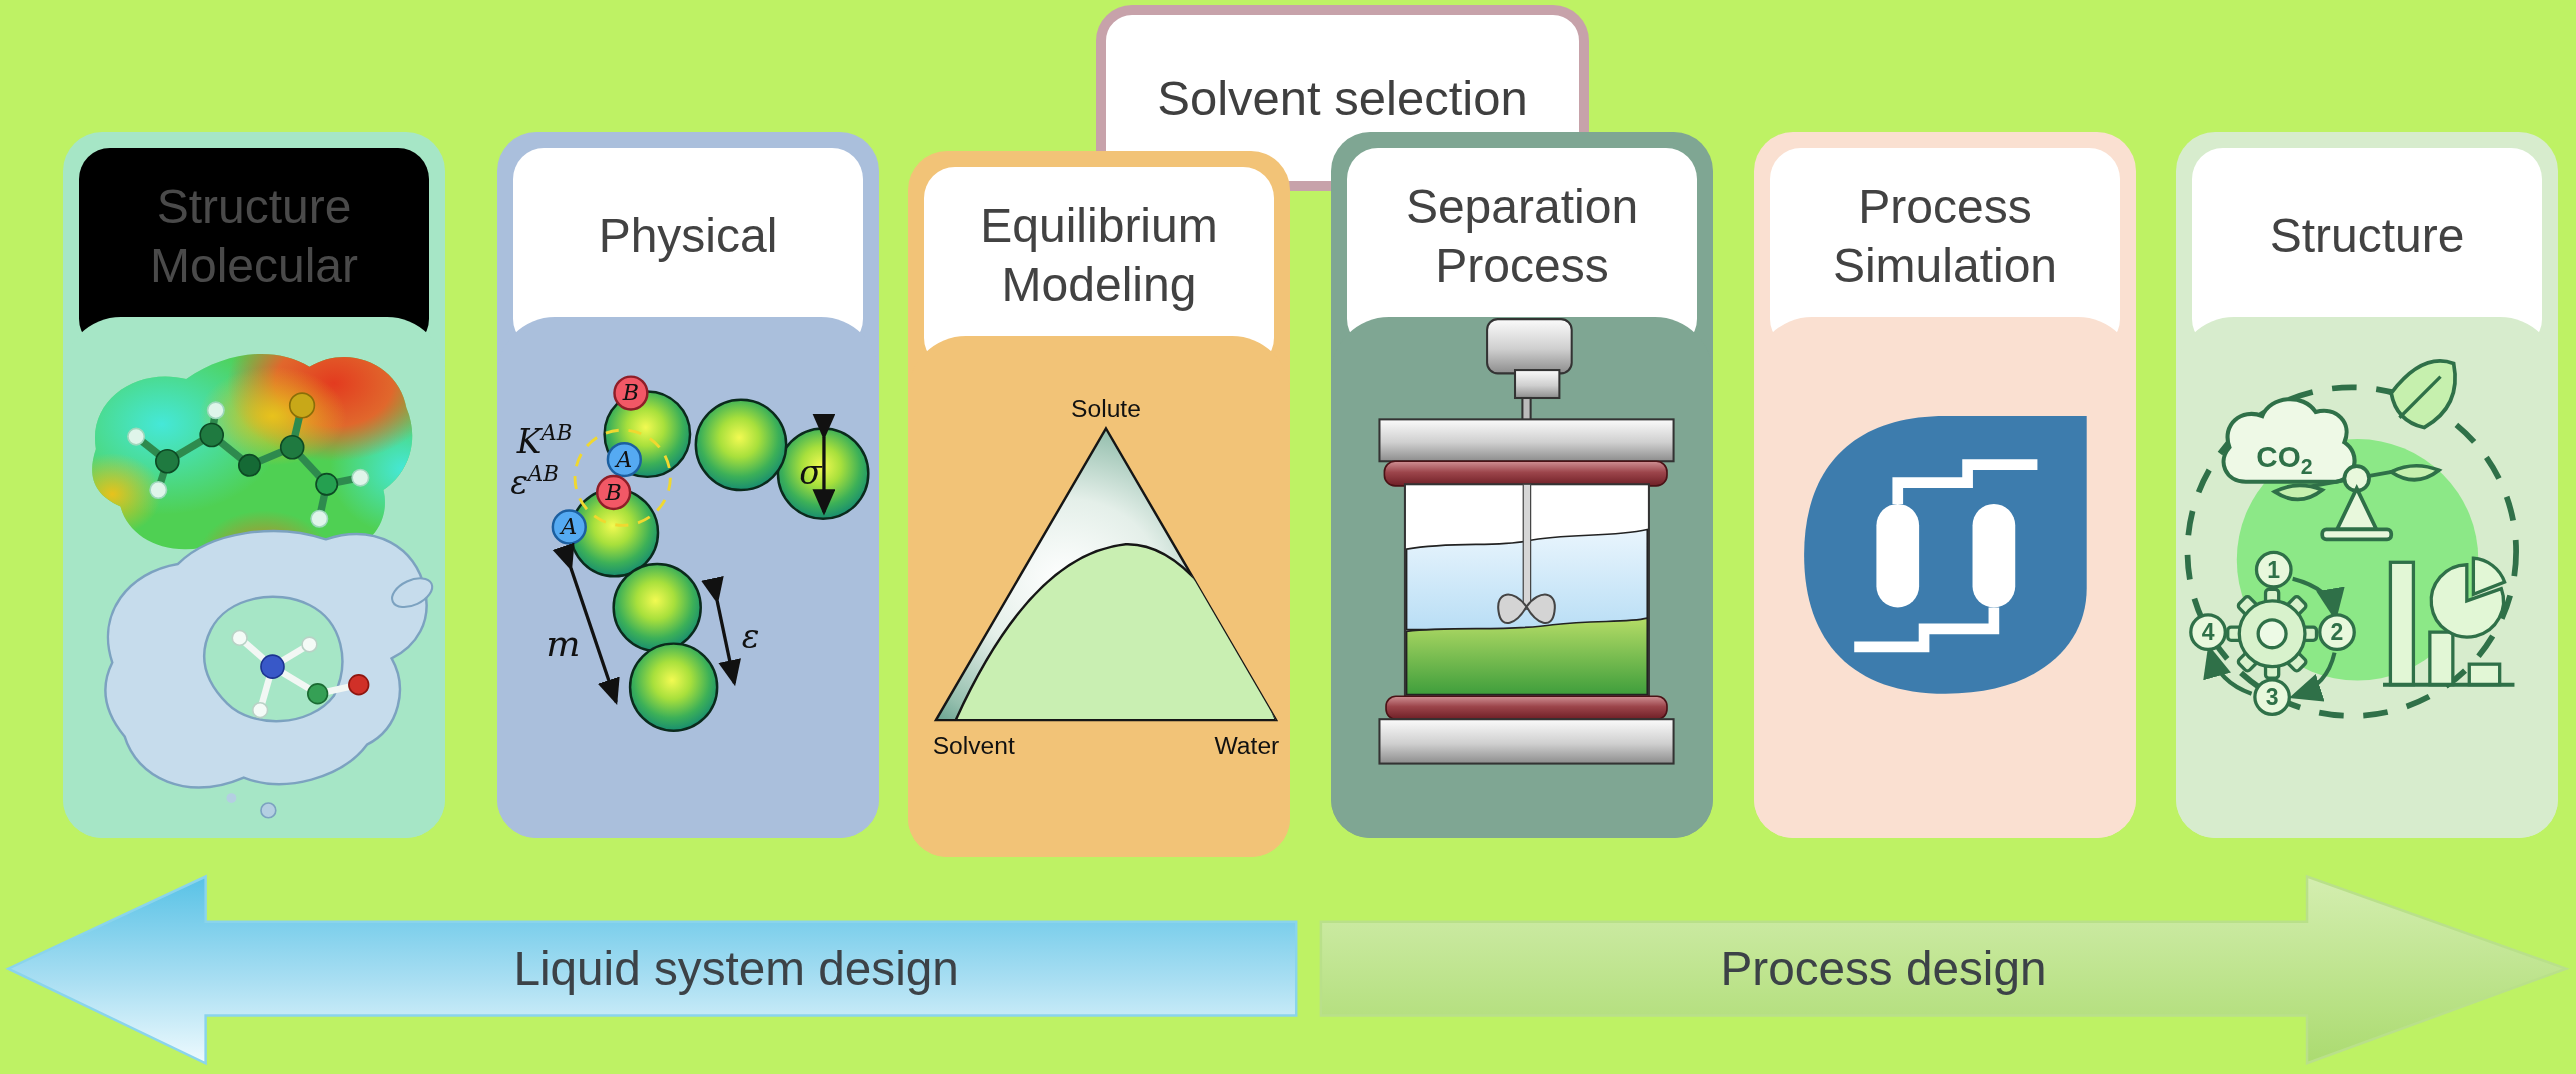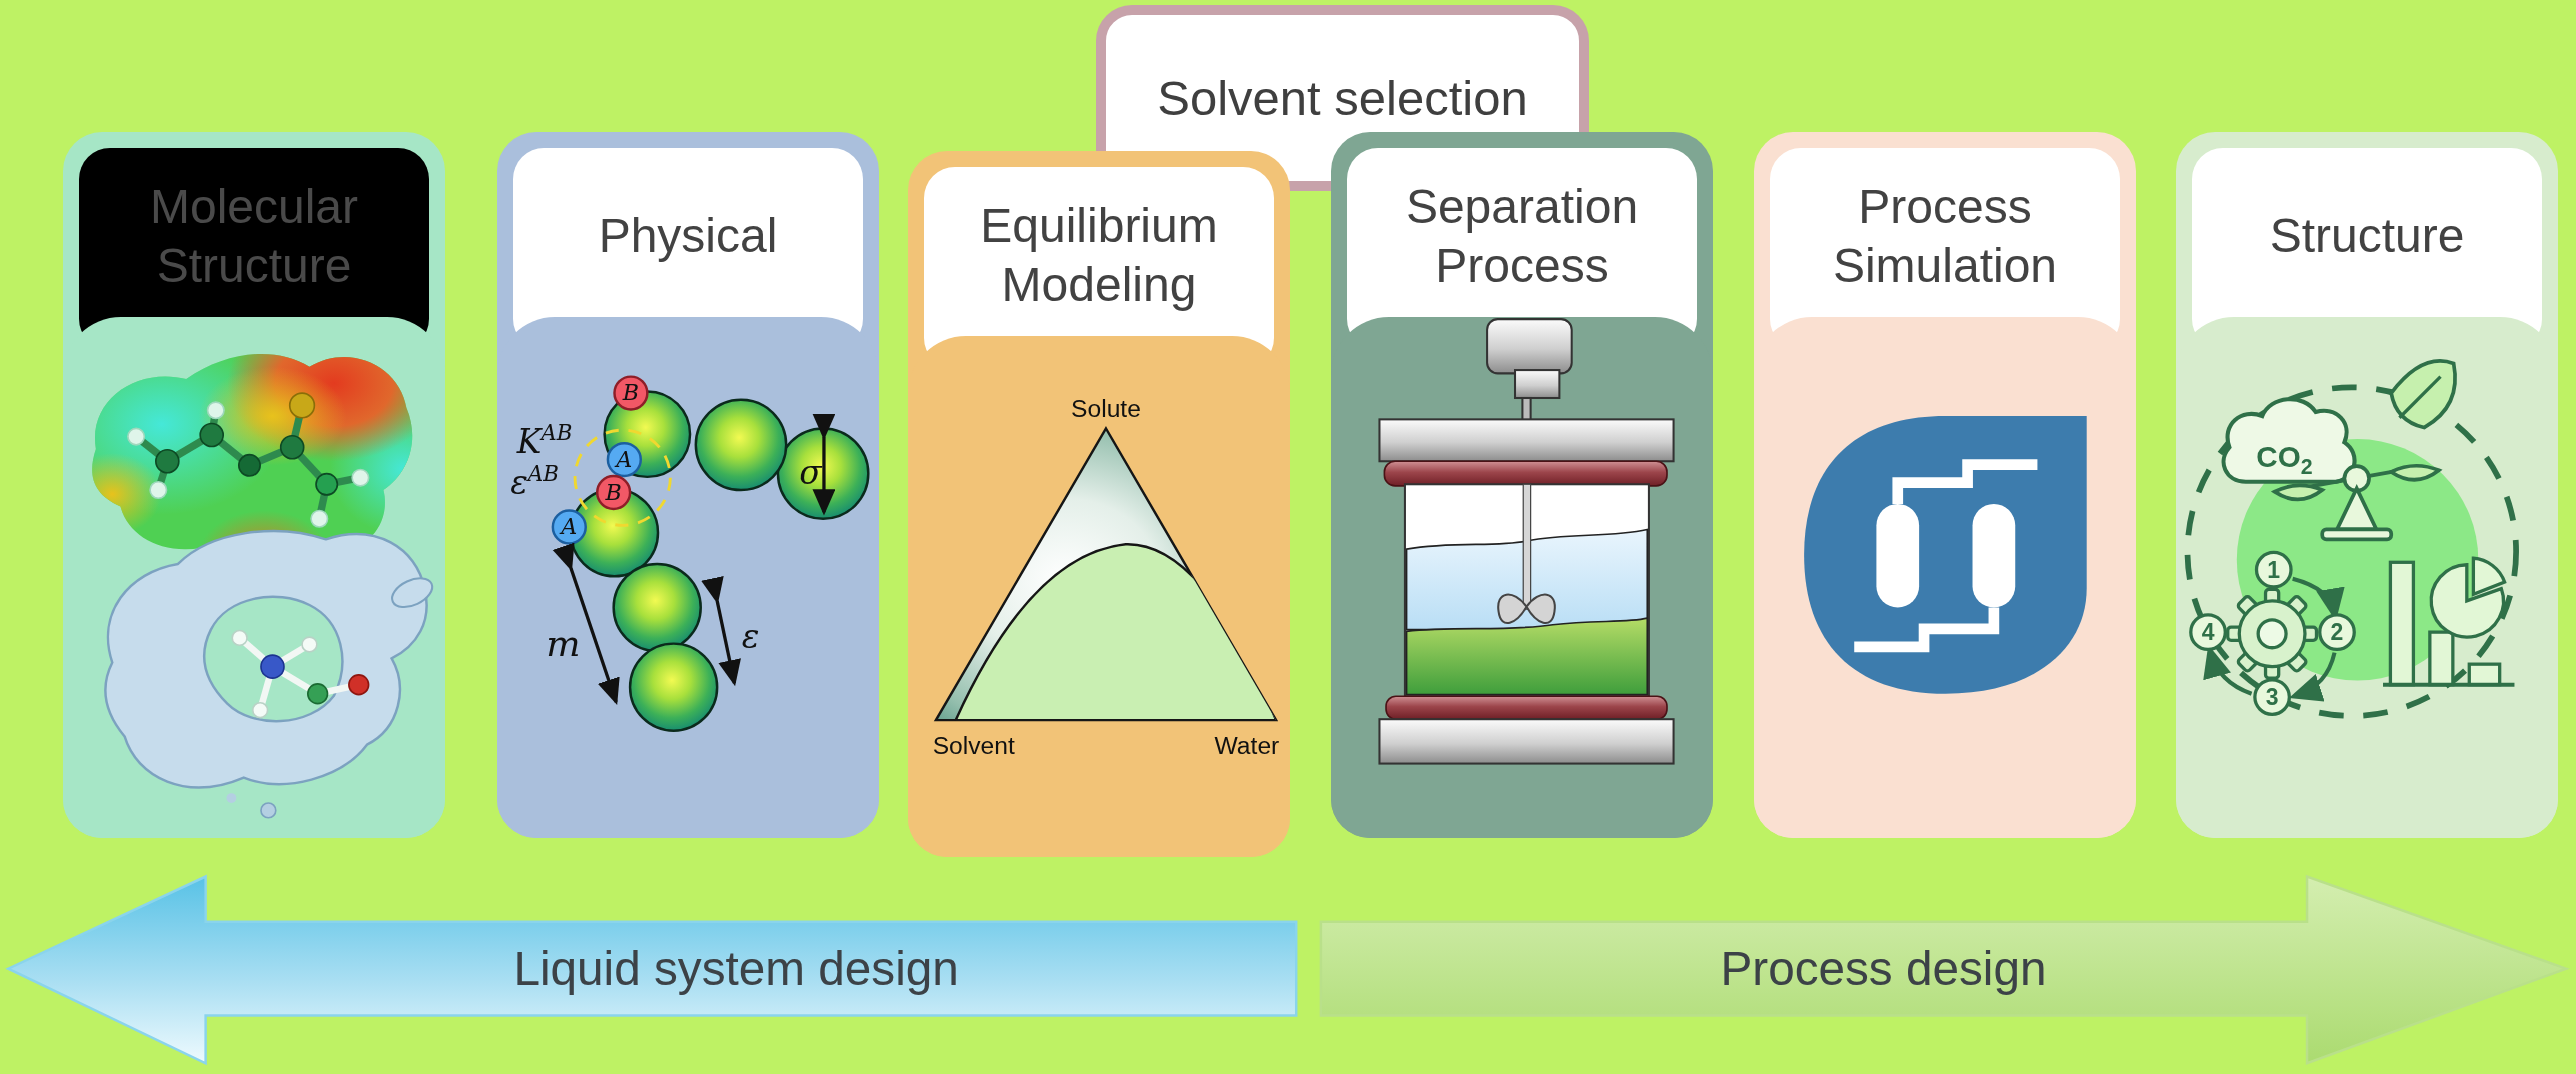--- a/index.html
+++ b/index.html
@@ -34,22 +34,22 @@
 
   <div id="banner" style="border-color: rgb(199, 162, 170); background: rgb(255, 255, 255);">
     <span class="lbl">Solvent selection</span>
   </div>
 
   <div class="card card--dark" style="left: 63px; --cc: #a6e6c6;">
     <div class="card-bg"></div>
     <div class="card-header" style="background: rgb(0, 0, 0);"></div>
     <div class="card-cover"></div>
     <div class="card-title">
+      <span>Structure</span>
       <span>Molecular</span>
-      <span>Structure</span>
     </div>
     <svg class="card-art" width="382" height="521" viewBox="0 0 465 633">
       <defs>
         <clipPath id="espClip">
             <path d="M40,160 C30,100 90,60 150,75 C200,40 260,35 300,60 C350,30 410,60 418,110 C435,150 420,190 390,210 C400,250 370,290 320,285 C280,305 220,300 190,275 C130,295 80,270 70,230 C35,215 30,190 40,160 Z"></path>
           </clipPath>
         <radialGradient id="gRed" cx="50%" cy="50%">
             <stop offset="0%" stop-color="#e33b1f"></stop>
             <stop offset="55%" stop-color="#e8622a" stop-opacity=".95"></stop>
             <stop offset="100%" stop-color="#e8622a" stop-opacity="0"></stop>

